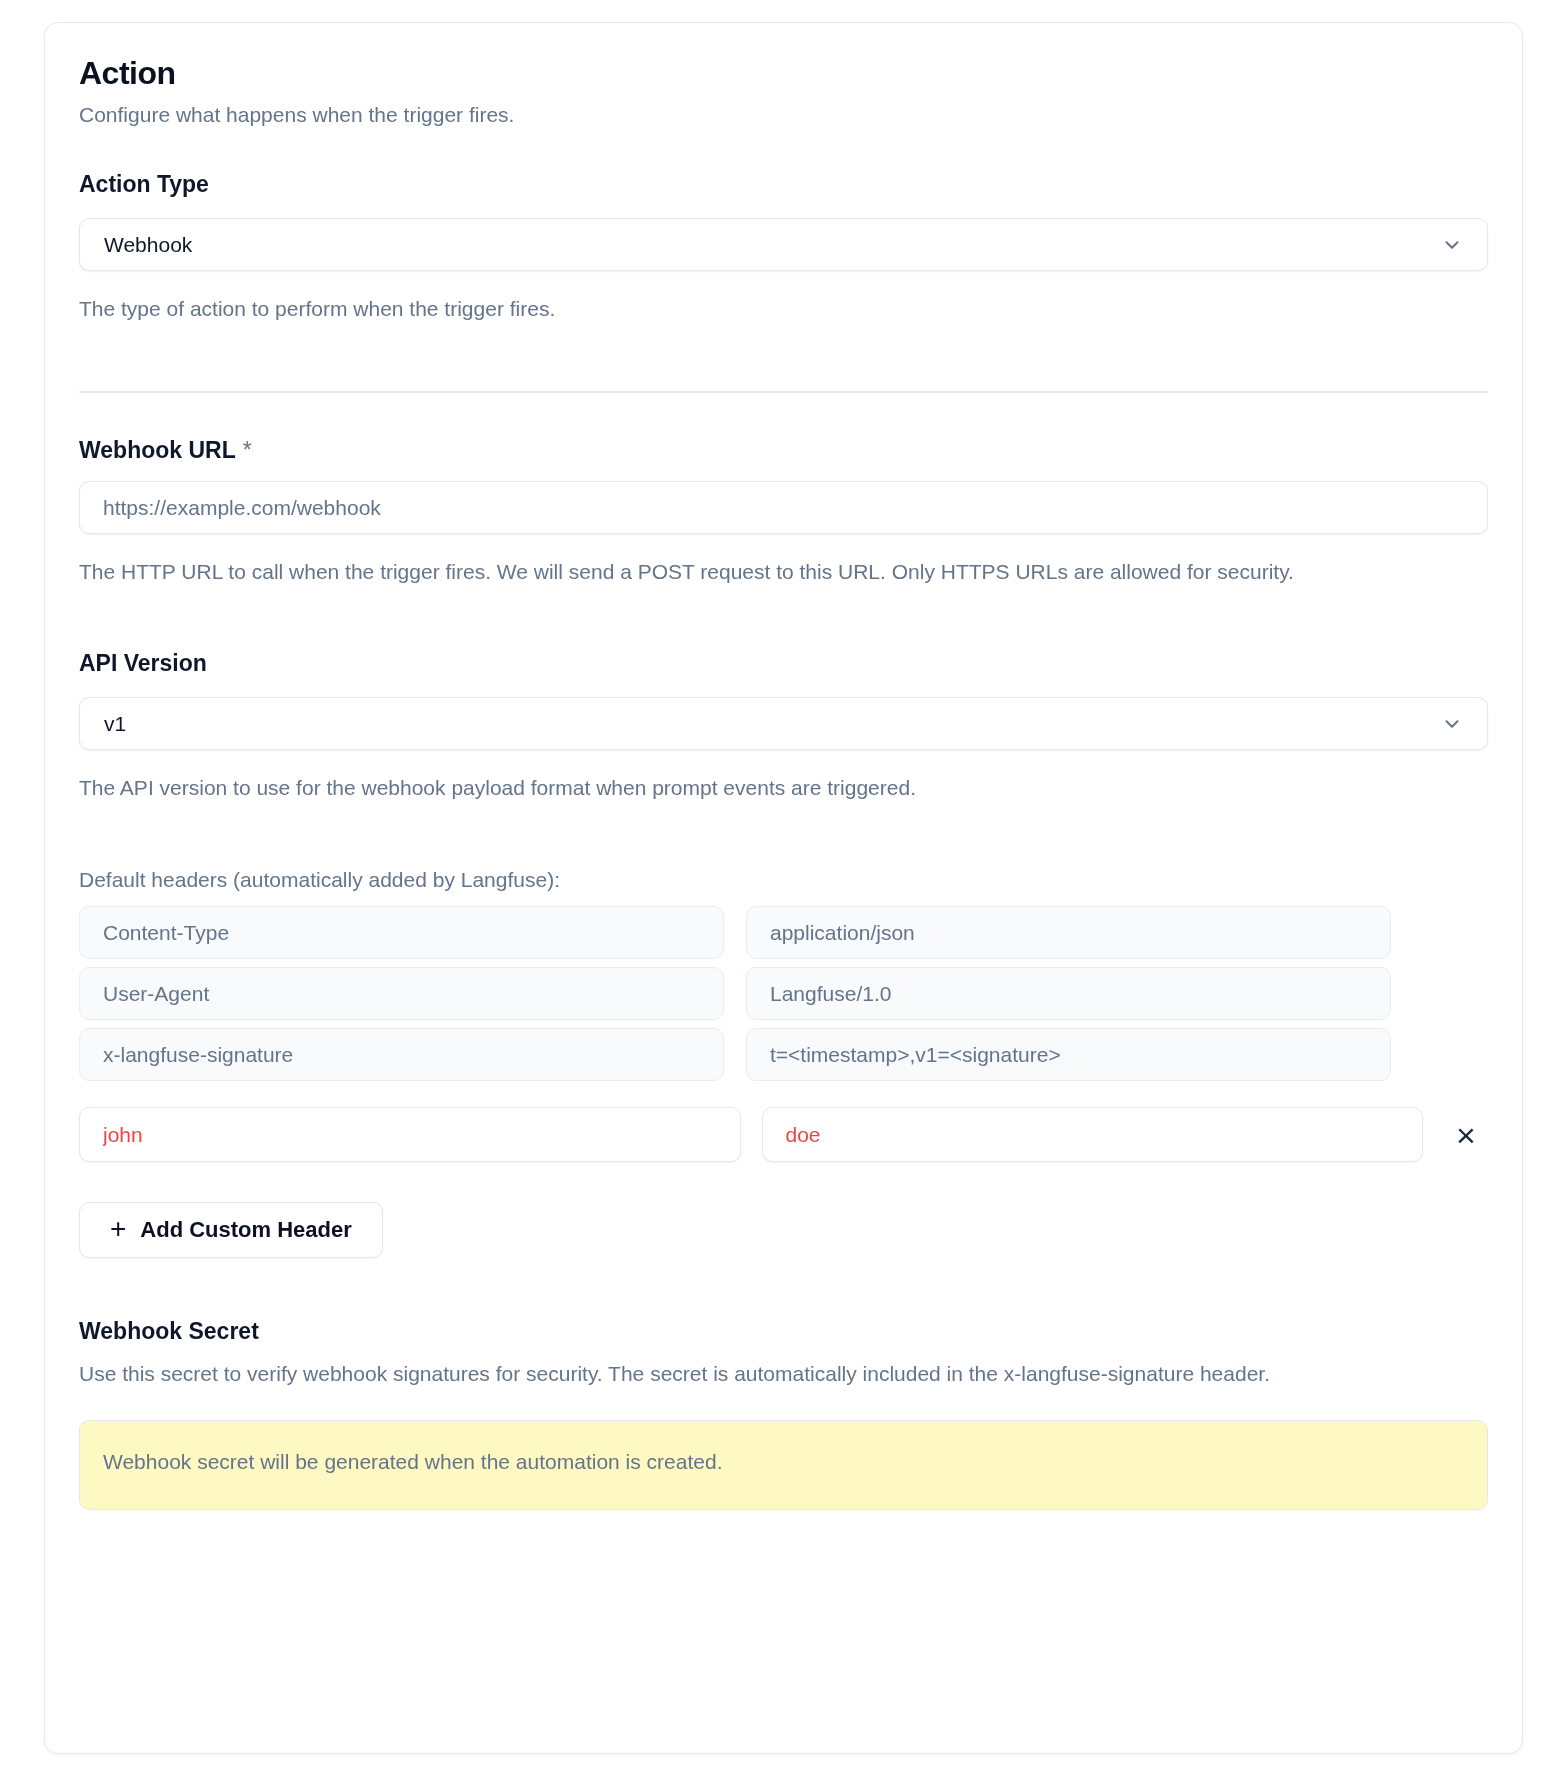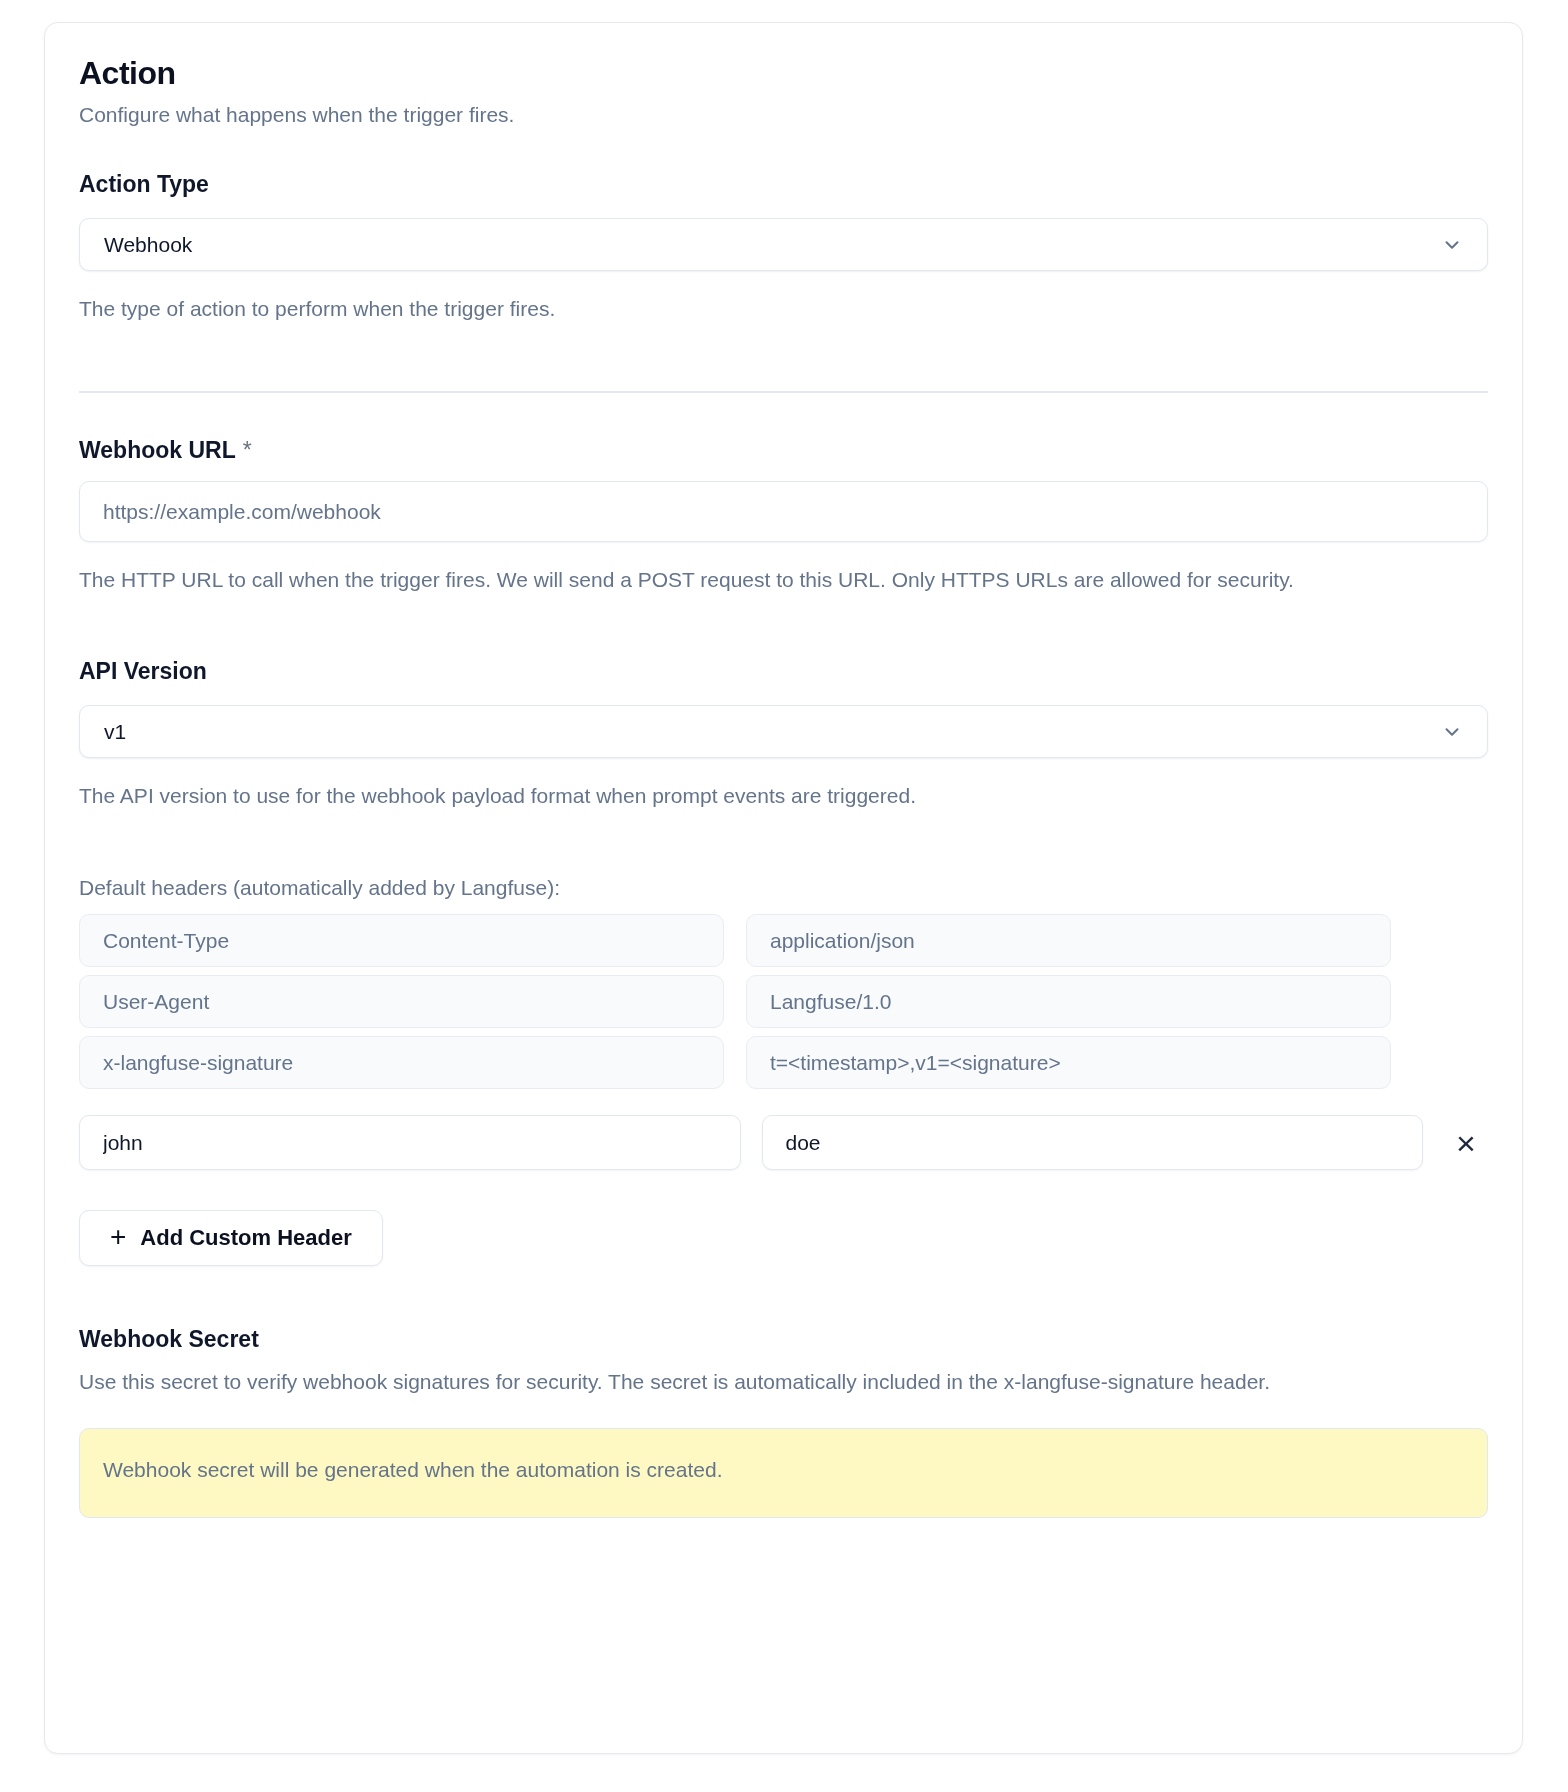--- a/index.html
+++ b/index.html
@@ -17,21 +17,21 @@
   .help { font-size: 21px; color: #64748b; line-height: 36px; }
   .select {
     margin-top: 21px; height: 53px; width: 100%;
     border: 1px solid #e2e8f0; border-radius: 10px; background: #fff;
     box-shadow: 0 1px 2px rgba(15,23,42,.07);
     display: flex; align-items: center; justify-content: space-between;
     padding: 0 24px; font-size: 21px; color: #0f172a; cursor: pointer;
   }
   .chevron { width: 22px; height: 22px; flex: 0 0 auto; }
   .input {
-    margin-top: 18px; height: 61px; width: 100%;
+    margin-top: 18px; height: 53px; width: 100%;
     border: 1px solid #e2e8f0; border-radius: 10px; background: #fff;
     box-shadow: 0 1px 2px rgba(15,23,42,.05);
     padding: 0 23px; font-size: 21px; color: #0f172a;
     font-family: "Liberation Sans", sans-serif; outline: none;
   }
   .input::placeholder { color: #64748b; opacity: 1; }
   .divider { border: none; border-top: 2px solid #e2e8f0; margin-top: 64px; }
   .mt-help { margin-top: 20px; }
   .field-url { margin-top: 44px; }
   .field-api { margin-top: 60px; }
@@ -42,21 +42,21 @@
   .hdr-input {
     height: 53px; width: 100%; border: 1px solid #e9edf3; border-radius: 10px;
     background: #f8fafc; padding: 0 23px; font-size: 21px; color: #64748b;
     font-family: "Liberation Sans", sans-serif; outline: none;
   }
   .custom-caption { margin-top: 40px; }
   .custom-row { display: grid; grid-template-columns: 1fr 1fr 44px; gap: 21px; align-items: center; margin-top: 26px; }
   .custom-input {
     height: 55px; width: 100%; border: 1px solid #e2e8f0; border-radius: 10px;
     background: #fff; box-shadow: 0 1px 2px rgba(15,23,42,.05);
-    padding: 0 23px; font-size: 21px; color: #0f172a;
+    padding: 0 23px; font-size: 21px; color: #ef4444;
     font-family: "Liberation Sans", sans-serif; outline: none;
   }
   .remove-btn {
     background: none; border: none; cursor: pointer; height: 44px;
     display: flex; align-items: center; justify-content: center;
     font-size: 34px; color: #1e293b; line-height: 1; font-family: "Liberation Sans", sans-serif;
   }
   .add-btn {
     margin-top: 40px; height: 56px; padding: 0 30px;
     border: 1px solid #e2e8f0; border-radius: 10px; background: #fff;

